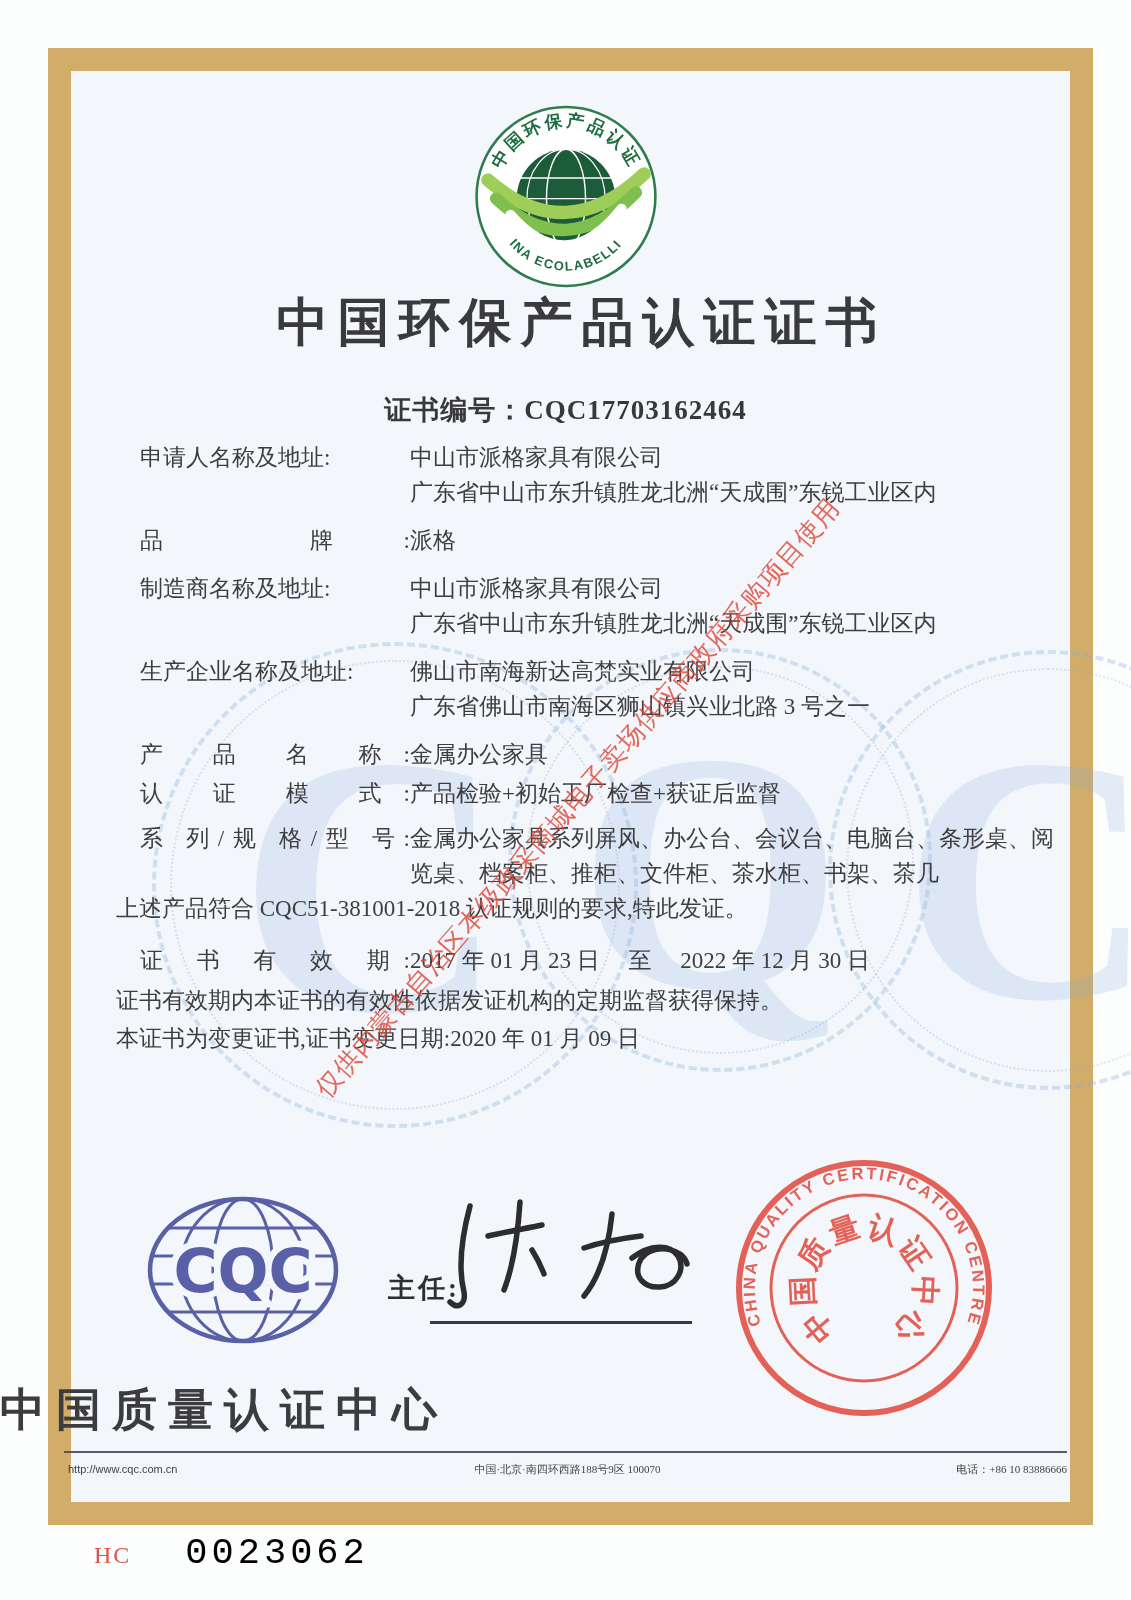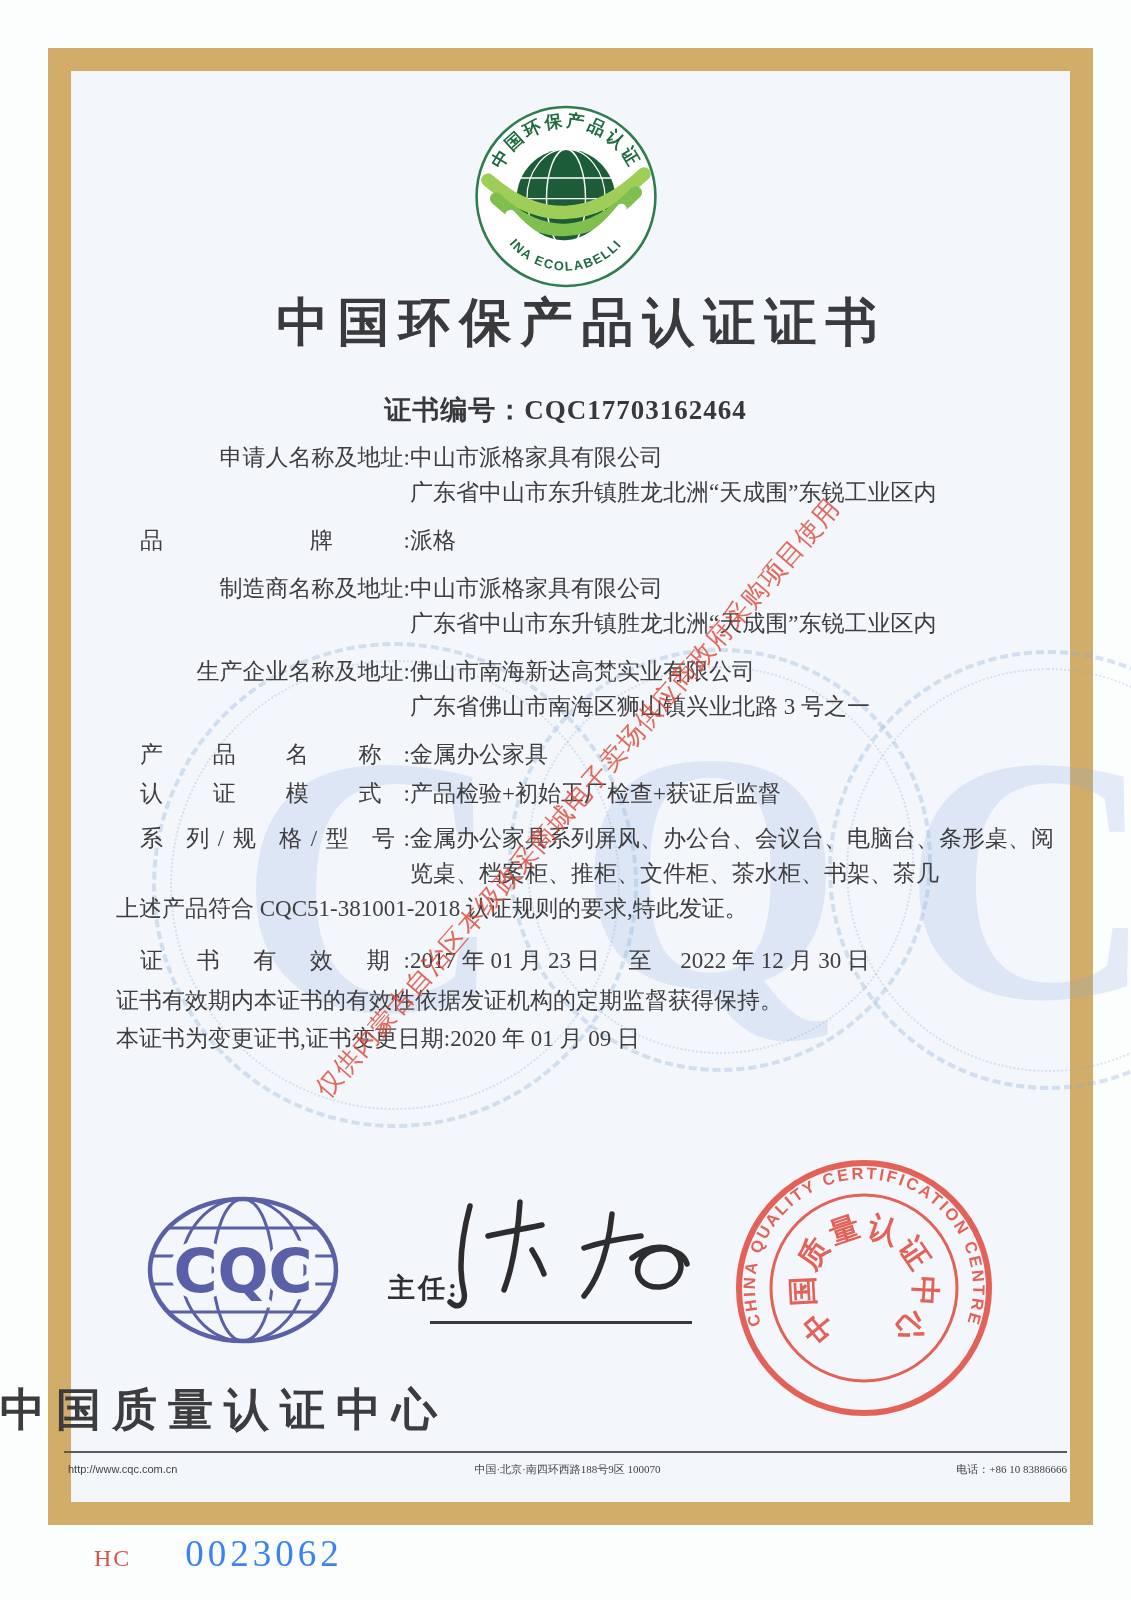--- a/index.html
+++ b/index.html
@@ -22,21 +22,21 @@
   .eco-logo { position:absolute; left:50%; top:104px; transform:translateX(-50%); z-index:2; }
   .page-title { position:absolute; left:0; right:0; top:288px; text-align:center; z-index:2;
     font-family:"Liberation Sans","DejaVu Sans",sans-serif; font-weight:900; font-size:52px;
     letter-spacing:9px; color:#3a3a3c;margin-left:32px; }
   .cert-no { position:absolute; left:0; right:0; top:392px; text-align:center; z-index:2;
     font-size:27px; font-weight:700; color:#38383a; letter-spacing:1px; }
 
   
   .rows { position:absolute; left:71px; right:75px; top:440px; z-index:2; color:#3e3e40; }
   .frow { display:flex; padding-left:69px; font-size:23px; line-height:35px; }
-  .flabel { width:270px; flex:0 0 270px;text-align:right; }
+  .flabel { width:270px; flex:0 0 270px; }
   .flabel.spread { text-align:justify; text-align-last:justify; }
   .fvalue { flex:1; white-space:pre-line; }
   .para { padding-left:45px; font-size:23px; line-height:35px; white-space:pre-line; }
   .mb12 { margin-bottom:13px; } .mb10 { margin-bottom:10px; } .mb4 { margin-bottom:4px; }
   .mb17 { margin-bottom:17px; } .mb5 { margin-bottom:5px; } .mb3 { margin-bottom:3px; }
 
   
   .red-wm { position:absolute; left:578px; top:798px; z-index:5; white-space:nowrap;
     transform:translate(-50%,-50%) rotate(-49deg); font-size:26px; letter-spacing:1px;
     color:rgba(221,72,56,.82); pointer-events:none; }
@@ -53,22 +53,22 @@
   .foot-line { position:absolute; left:64px; right:64px; top:1451px; height:2px; background:#5a5a5c; z-index:3; }
   .footer { position:absolute; left:68px; right:64px; top:1462px; z-index:3; display:flex;
     align-items:baseline; font-size:11px; color:#3f3f41; }
   .footer .f-url { width:300px; font-family:"Liberation Sans",sans-serif; }
   .footer .f-addr { flex:1; text-align:center; }
   .footer .f-tel { width:300px; text-align:right; }
 
   
   .serial { position:absolute; left:94px; top:1532px; z-index:3; display:flex; align-items:baseline;gap:32px; }
   .serial-hc { font-family:"Liberation Serif",serif; font-size:24px; color:#d9554a; letter-spacing:2px; }
-  .serial-num { font-family:Liberation Serif, serif; font-size:37px;
-    color:#3b82f6; letter-spacing:4px; margin-left:22px;text-align:center; }
+  .serial-num { font-family:Liberation Mono, monospace; font-size:37px;
+    color:#000000; letter-spacing:4px; margin-left:22px;text-align:center; }
 
   svg text { user-select:none; }
 </style>
 </head>
 <body>
 
 <div class="page">
 
   <div class="gold-frame"></div>
 

